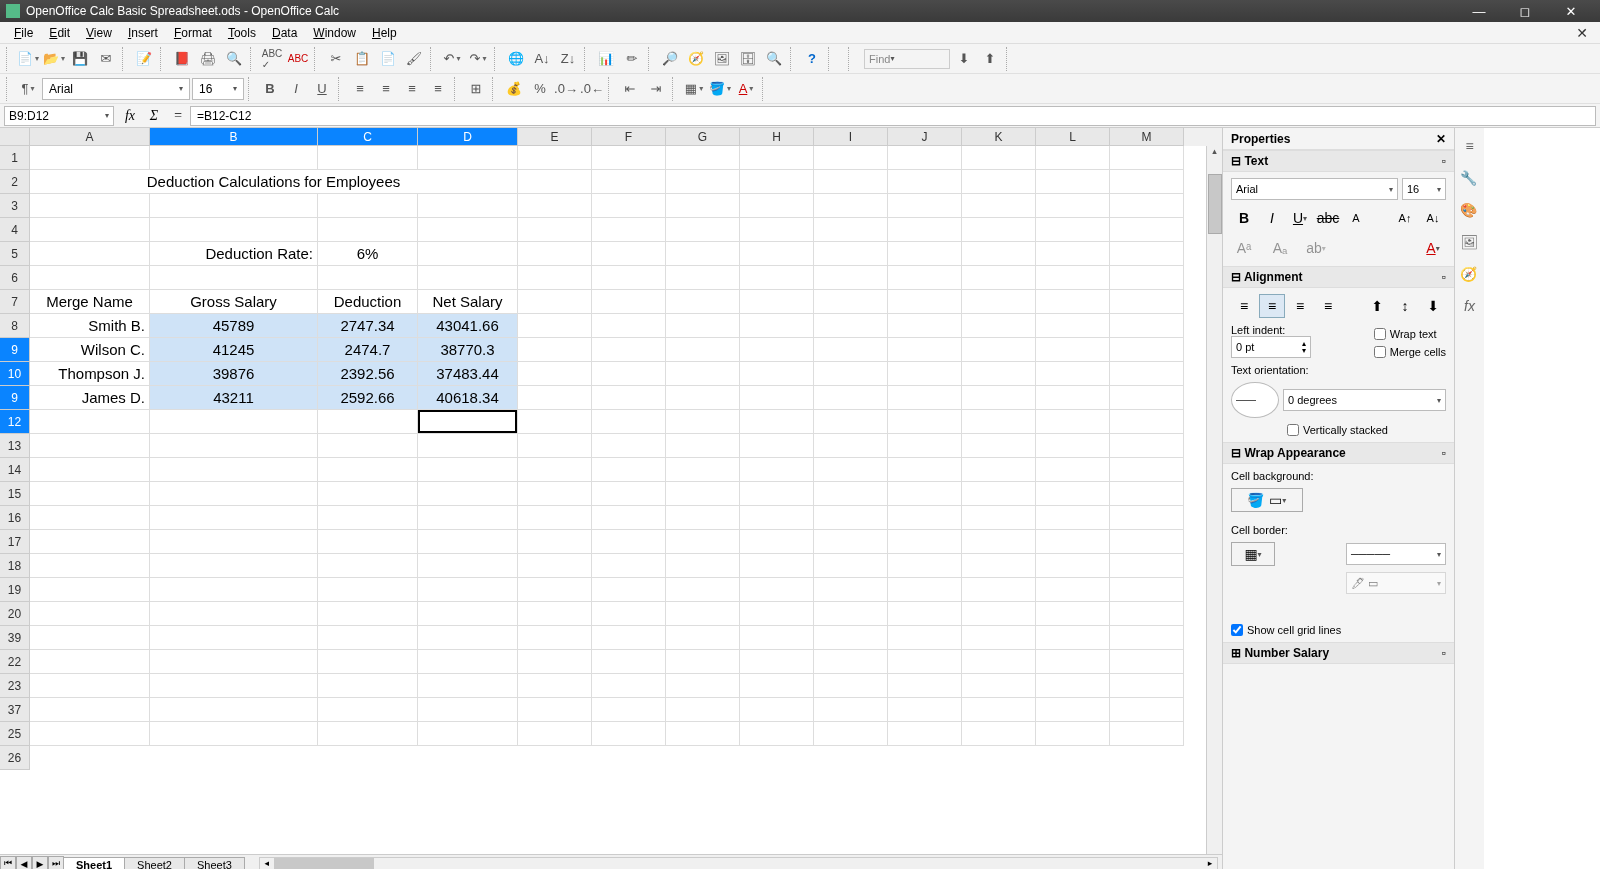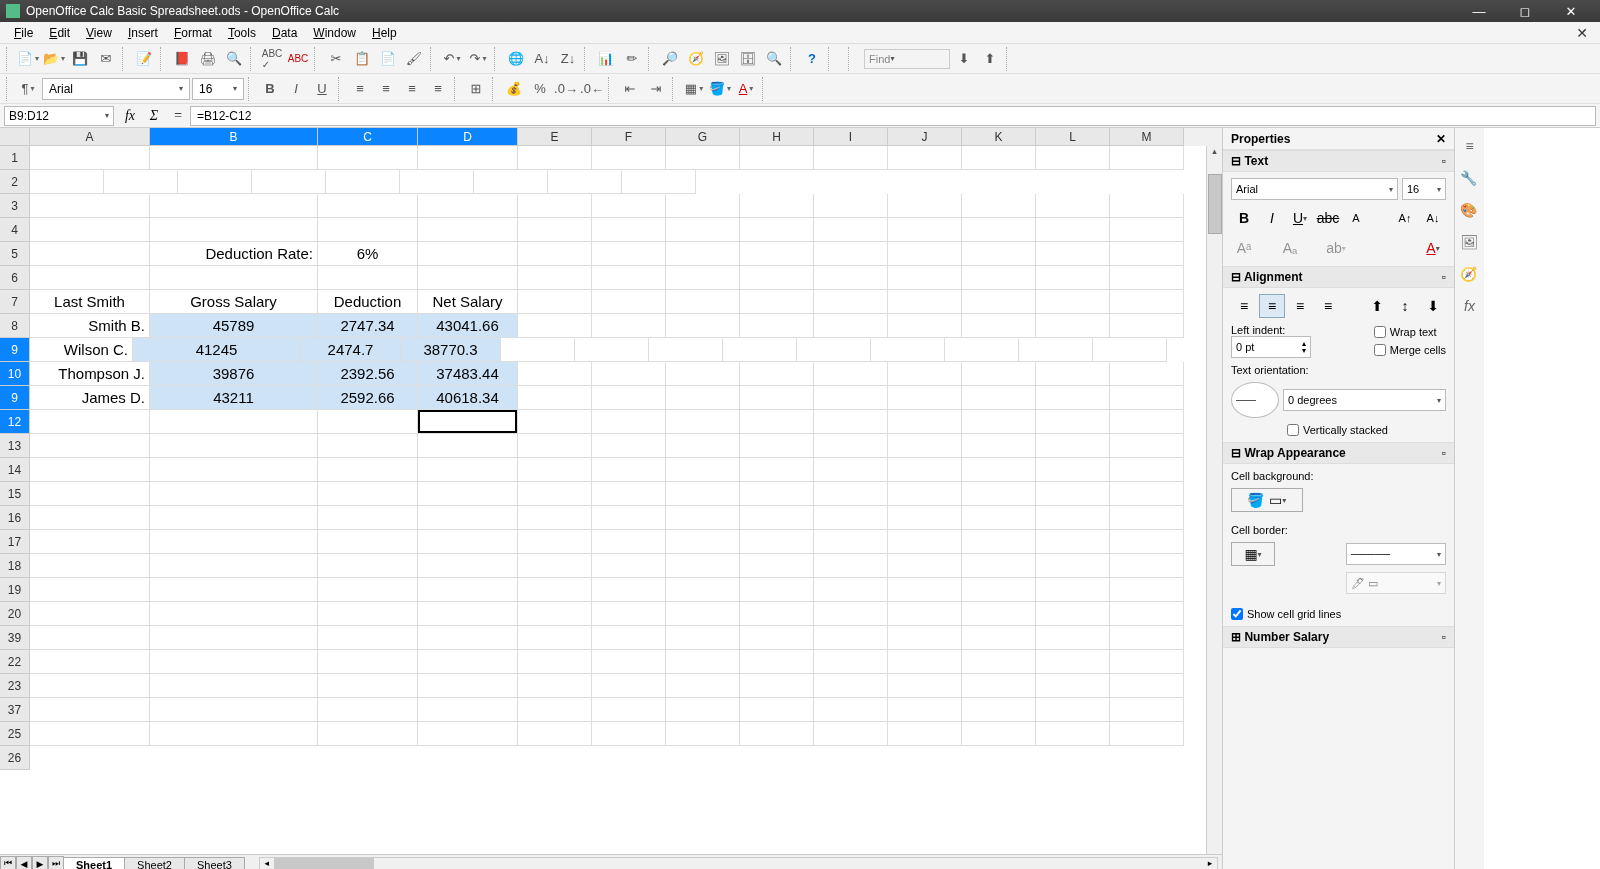--- a/index.html
+++ b/index.html
@@ -276,20 +276,21 @@
               <div class="cell" style="width: 74px;"></div>
               <div class="cell" style="width: 74px;"></div>
               <div class="cell" style="width: 74px;"></div>
               <div class="cell" style="width: 74px;"></div>
               <div class="cell" style="width: 74px;"></div>
               <div class="cell" style="width: 74px;"></div>
               <div class="cell" style="width: 74px;"></div>
               <div class="cell" style="width: 74px;"></div>
             </div>
             <div class="row">
+              <div class="cell al-center" style="width: 488px;">Deduction Calculations for Employees</div>
               <div class="cell" style="width: 74px;"></div>
               <div class="cell" style="width: 74px;"></div>
               <div class="cell" style="width: 74px;"></div>
               <div class="cell" style="width: 74px;"></div>
               <div class="cell" style="width: 74px;"></div>
               <div class="cell" style="width: 74px;"></div>
               <div class="cell" style="width: 74px;"></div>
               <div class="cell" style="width: 74px;"></div>
               <div class="cell" style="width: 74px;"></div>
             </div>
@@ -347,21 +348,21 @@
               <div class="cell" style="width: 74px;"></div>
               <div class="cell" style="width: 74px;"></div>
               <div class="cell" style="width: 74px;"></div>
               <div class="cell" style="width: 74px;"></div>
               <div class="cell" style="width: 74px;"></div>
               <div class="cell" style="width: 74px;"></div>
               <div class="cell" style="width: 74px;"></div>
               <div class="cell" style="width: 74px;"></div>
             </div>
             <div class="row">
-              <div class="cell al-center" style="width: 120px;">Last Smith</div>
+              <div class="cell al-center" style="width: 120px;">Merge Name</div>
               <div class="cell al-center" style="width: 168px;">Gross Salary</div>
               <div class="cell al-center" style="width: 100px;">Deduction</div>
               <div class="cell al-center" style="width: 100px;">Net Salary</div>
               <div class="cell" style="width: 74px;"></div>
               <div class="cell" style="width: 74px;"></div>
               <div class="cell" style="width: 74px;"></div>
               <div class="cell" style="width: 74px;"></div>
               <div class="cell" style="width: 74px;"></div>
               <div class="cell" style="width: 74px;"></div>
               <div class="cell" style="width: 74px;"></div>
@@ -377,21 +378,21 @@
               <div class="cell" style="width: 74px;"></div>
               <div class="cell" style="width: 74px;"></div>
               <div class="cell" style="width: 74px;"></div>
               <div class="cell" style="width: 74px;"></div>
               <div class="cell" style="width: 74px;"></div>
               <div class="cell" style="width: 74px;"></div>
               <div class="cell" style="width: 74px;"></div>
               <div class="cell" style="width: 74px;"></div>
             </div>
             <div class="row">
-              <div class="cell al-right" style="width: 103px;">Wilson C.</div>
+              <div class="cell al-right" style="width: 120px;">Wilson C.</div>
               <div class="cell al-center sel" style="width: 168px;">41245</div>
               <div class="cell al-center sel" style="width: 100px;">2474.7</div>
               <div class="cell al-center sel" style="width: 100px;">38770.3</div>
               <div class="cell" style="width: 74px;"></div>
               <div class="cell" style="width: 74px;"></div>
               <div class="cell" style="width: 74px;"></div>
               <div class="cell" style="width: 74px;"></div>
               <div class="cell" style="width: 74px;"></div>
               <div class="cell" style="width: 74px;"></div>
               <div class="cell" style="width: 74px;"></div>
@@ -703,21 +704,21 @@
               <s>abc</s>
             </div>
           <div class="sb-btn" style="font-size:11px">A</div>
         </div>
         <div style="display:flex;gap:2px">
           <div class="sb-btn" style="font-size:11px">A↑</div>
           <div class="sb-btn" style="font-size:11px">A↓</div>
         </div>
       </div>
       <div class="sb-row" style="justify-content:space-between">
-        <div style="display:flex;gap:20px">
+        <div style="display:flex;gap:10px">
           <div class="sb-btn" style="opacity:.4">Aᵃ</div>
           <div class="sb-btn" style="opacity:.4">Aₐ</div>
           <div class="sb-btn" style="opacity:.4">ab<span class="dropcaret">▾</span></div>
         </div>
         <div class="sb-btn">
             <span style="color:#c00;text-decoration:underline">A</span>
             <span class="dropcaret">▾</span>
           </div>
       </div>
     </div>
@@ -732,21 +733,21 @@
           <div class="sb-btn active">≡</div>
           <div class="sb-btn">≡</div>
           <div class="sb-btn">≡</div>
         </div>
         <div style="display:flex;gap:2px">
           <div class="sb-btn">⬆</div>
           <div class="sb-btn">↕</div>
           <div class="sb-btn">⬇</div>
         </div>
       </div>
-      <div class="sb-row" style="justify-content:space-between;align-items:center">
+      <div class="sb-row" style="justify-content:space-between;align-items:flex-end">
         <div>
           <div class="sb-label"><span>Left indent:</span></div>
           <div class="sb-spin">
               <span>0 pt</span>
               <span style="font-size:8px;line-height:7px">▴<br>▾</span>
             </div>
         </div>
         <div>
           <div class="sb-check">
               <input type="checkbox" style="">
@@ -787,21 +788,21 @@
             <span>─────</span>
             <span class="dropcaret">▾</span>
           </div>
       </div>
       <div class="sb-row" style="justify-content:flex-end">
         <div class="sb-sel" style="width:100px;opacity:.5">
             <span>🖊 ▭</span>
             <span class="dropcaret">▾</span>
           </div>
       </div>
-      <div class="sb-check" style="margin-top:8px">
+      <div class="sb-check" style="margin-top:24px">
           <input type="checkbox" checked="" style="">
           <span>Show cell grid lines</span>
         </div>
     </div>
     <div class="sb-section-hdr">
         <span>⊞ <span>Number Salary</span></span>
         <span>▫</span>
       </div>
   </div>
 

